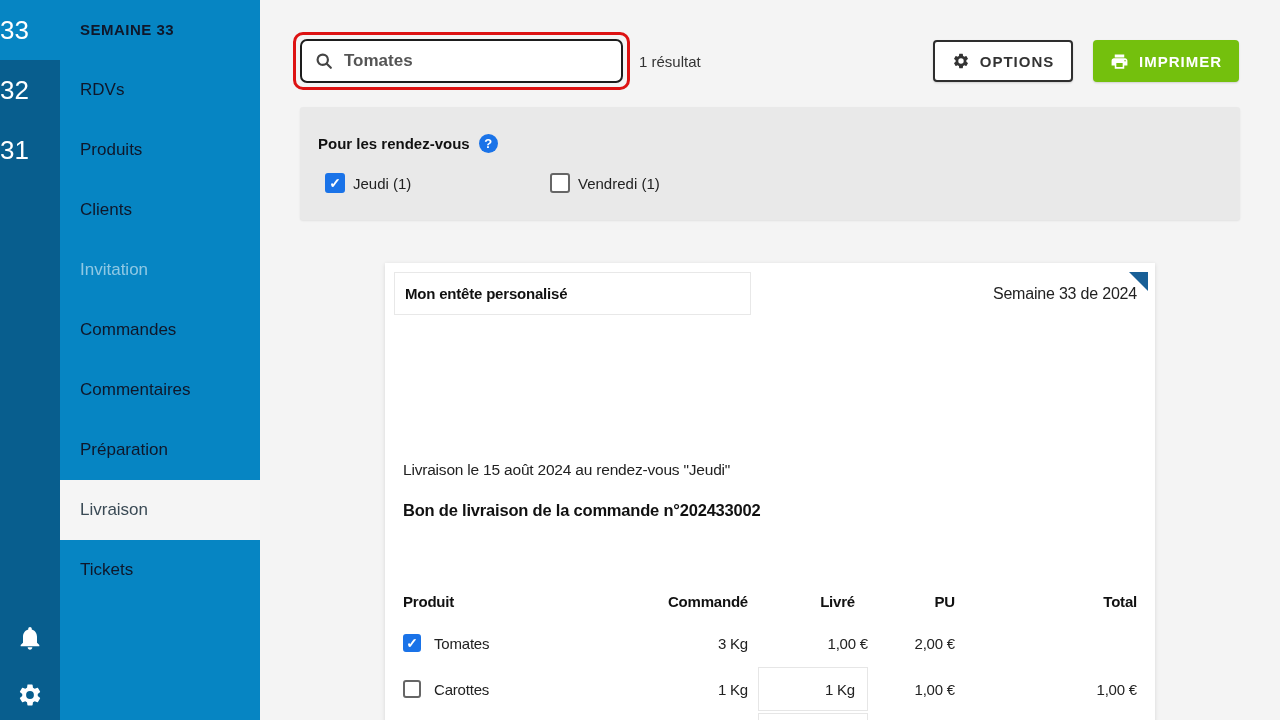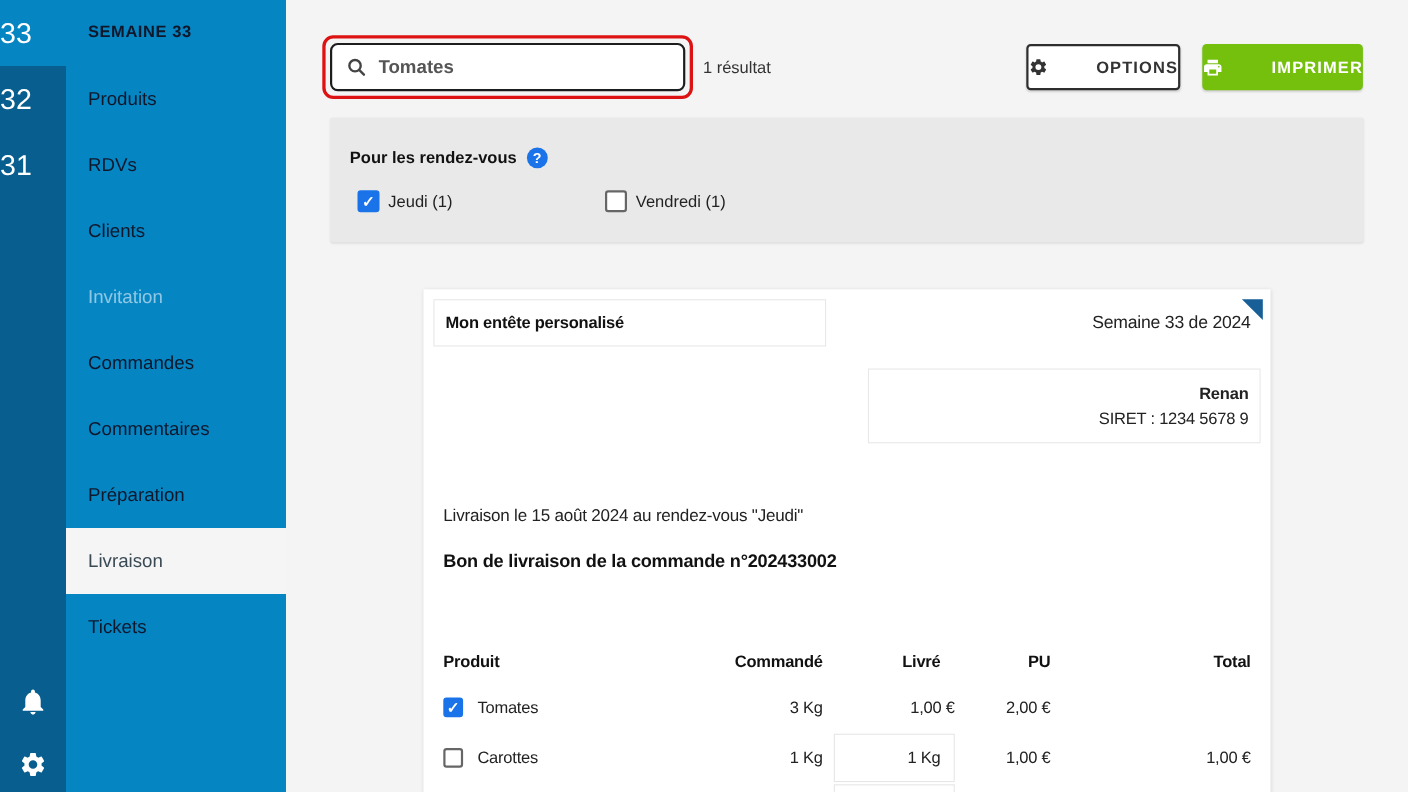--- a/index.html
+++ b/index.html
@@ -57,21 +57,21 @@
     font-family:"Liberation Sans", sans-serif;
     font-size:17px; font-weight:bold; color:#555;
   }
   .result-count {
     position:absolute; left:379px; top:32px; height:58px;
     display:flex; align-items:center; font-size:15px; color:#333;
   }
 
   .btn {
     position:absolute; top:40px; height:42px; border-radius:4px;
-    display:flex; align-items:center; justify-content:space-between; gap:10px;
+    display:flex; align-items:center; justify-content:center; gap:10px;
     font-size:15px; font-weight:bold; letter-spacing:1px; cursor:pointer;
     box-shadow:0 1px 2px rgba(0,0,0,.15);
   }
   .btn-options {
     left:673px; width:140px; background:#fff;
     border:2px solid #2e2e2e; color:#333;
   }
   .btn-print { left:833px; width:146px; background:#74c00d; border:none; color:#fff; }
 
   
@@ -168,22 +168,22 @@
       <path d="M12 22c1.1 0 2-.9 2-2h-4c0 1.1.89 2 2 2zm6-6v-5c0-3.07-1.64-5.64-4.5-6.32V4c0-.83-.67-1.5-1.5-1.5s-1.5.67-1.5 1.5v.68C7.63 5.36 6 7.92 6 11v5l-2 2v1h16v-1l-2-2z"></path>
     </svg>
     <svg width="26" height="26" viewBox="0 0 24 24" fill="#ffffff">
       <path d="M19.14 12.94c.04-.3.06-.61.06-.94 0-.32-.02-.64-.07-.94l2.03-1.58a.49.49 0 0 0 .12-.61l-1.92-3.32a.49.49 0 0 0-.59-.22l-2.39.96c-.5-.38-1.03-.7-1.62-.94l-.36-2.54a.48.48 0 0 0-.48-.41h-3.84c-.24 0-.43.17-.47.41l-.36 2.54c-.59.24-1.13.57-1.62.94l-2.39-.96a.49.49 0 0 0-.59.22L2.74 8.87c-.12.21-.08.47.12.61l2.03 1.58c-.05.3-.09.63-.09.94s.02.64.07.94l-2.03 1.58a.49.49 0 0 0-.12.61l1.92 3.32c.12.22.37.29.59.22l2.39-.96c.5.38 1.03.7 1.62.94l.36 2.54c.05.24.24.41.48.41h3.84c.24 0 .44-.17.47-.41l.36-2.54c.59-.24 1.13-.56 1.62-.94l2.39.96c.22.08.47 0 .59-.22l1.92-3.32a.49.49 0 0 0-.12-.61l-2.01-1.58zM12 15.6A3.6 3.6 0 1 1 12 8.4a3.6 3.6 0 0 1 0 7.2z"></path>
     </svg>
   </div>
 </aside>
 
 <nav class="sidebar">
   <div class="side-item header">SEMAINE 33</div>
+  <div class="side-item">RDVs</div>
   <div class="side-item">Produits</div>
-  <div class="side-item">RDVs</div>
   <div class="side-item">Clients</div>
   <div class="side-item muted">Invitation</div>
   <div class="side-item">Commandes</div>
   <div class="side-item">Commentaires</div>
   <div class="side-item">Préparation</div>
   <div class="side-item active">Livraison</div>
   <div class="side-item">Tickets</div>
 </nav>
 
 <main>
@@ -227,24 +227,20 @@
       <span class="lbl">Vendredi (1)</span>
     </div>
   </section>
 
   <section class="card">
     <div class="fold"></div>
 
     <div class="entete">Mon entête personalisé</div>
     <div class="week-label">Semaine 33 de 2024</div>
 
-    <div class="seller">
-      <div class="seller-name">Renan</div>
-      <div>SIRET : 1234 5678 9</div>
-    </div>
 
     <div class="delivery-line">Livraison le 15 août 2024 au rendez-vous "Jeudi"</div>
     <div class="doc-title">Bon de livraison de la commande n°202433002</div>
 
     <div class="doc-table">
       <div class="t-head">
         <div>Produit</div>
         <div class="c-right">Commandé</div>
         <div class="c-right livre-head">Livré</div>
         <div class="c-right">PU</div>

